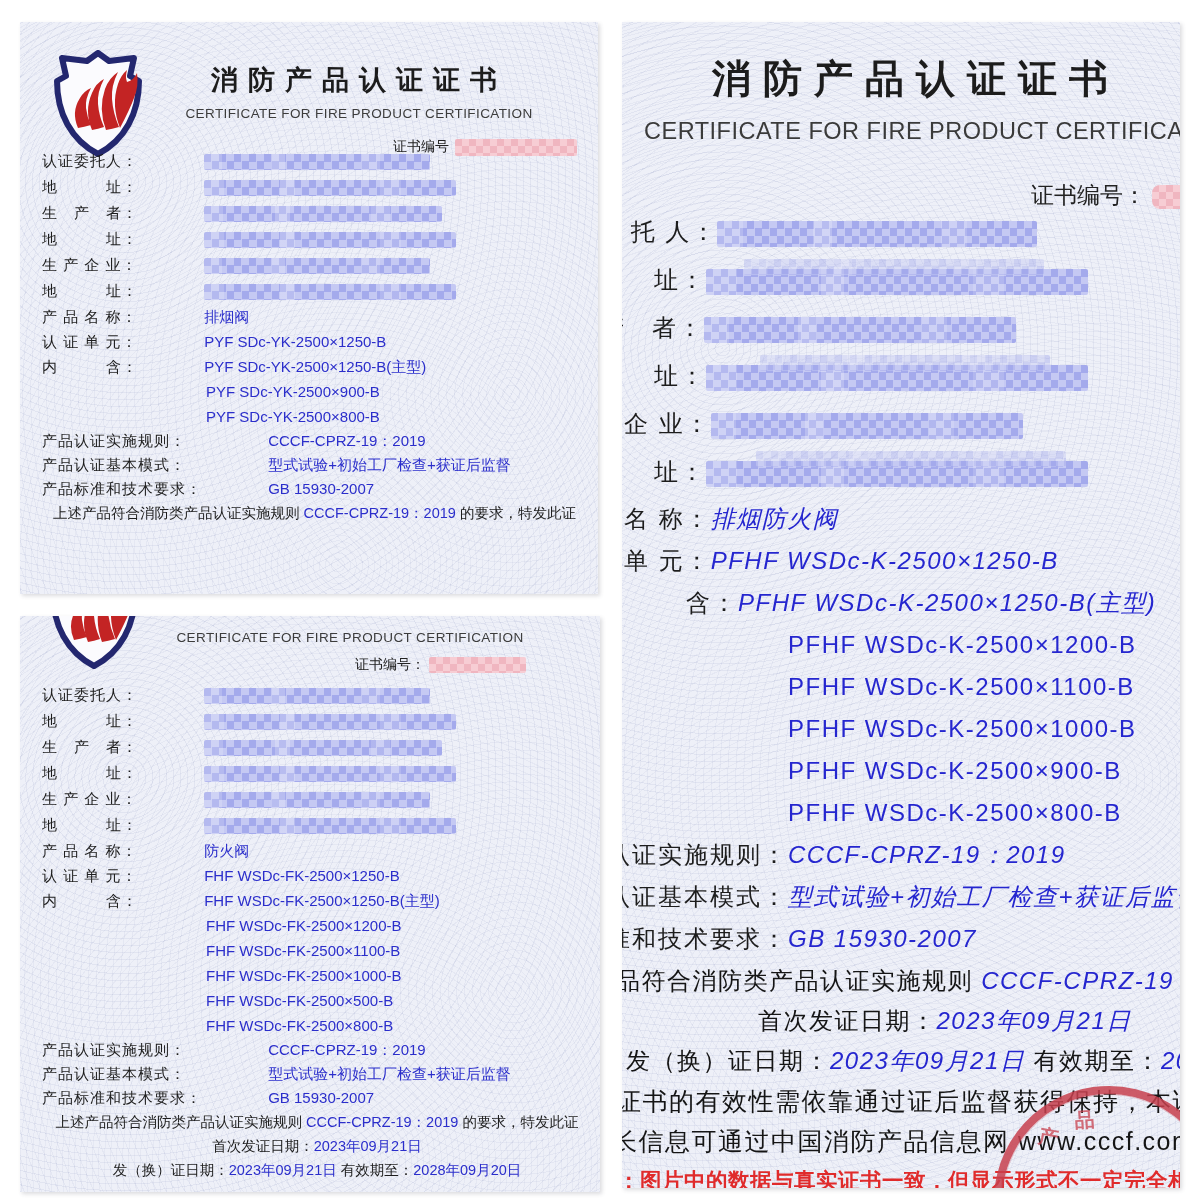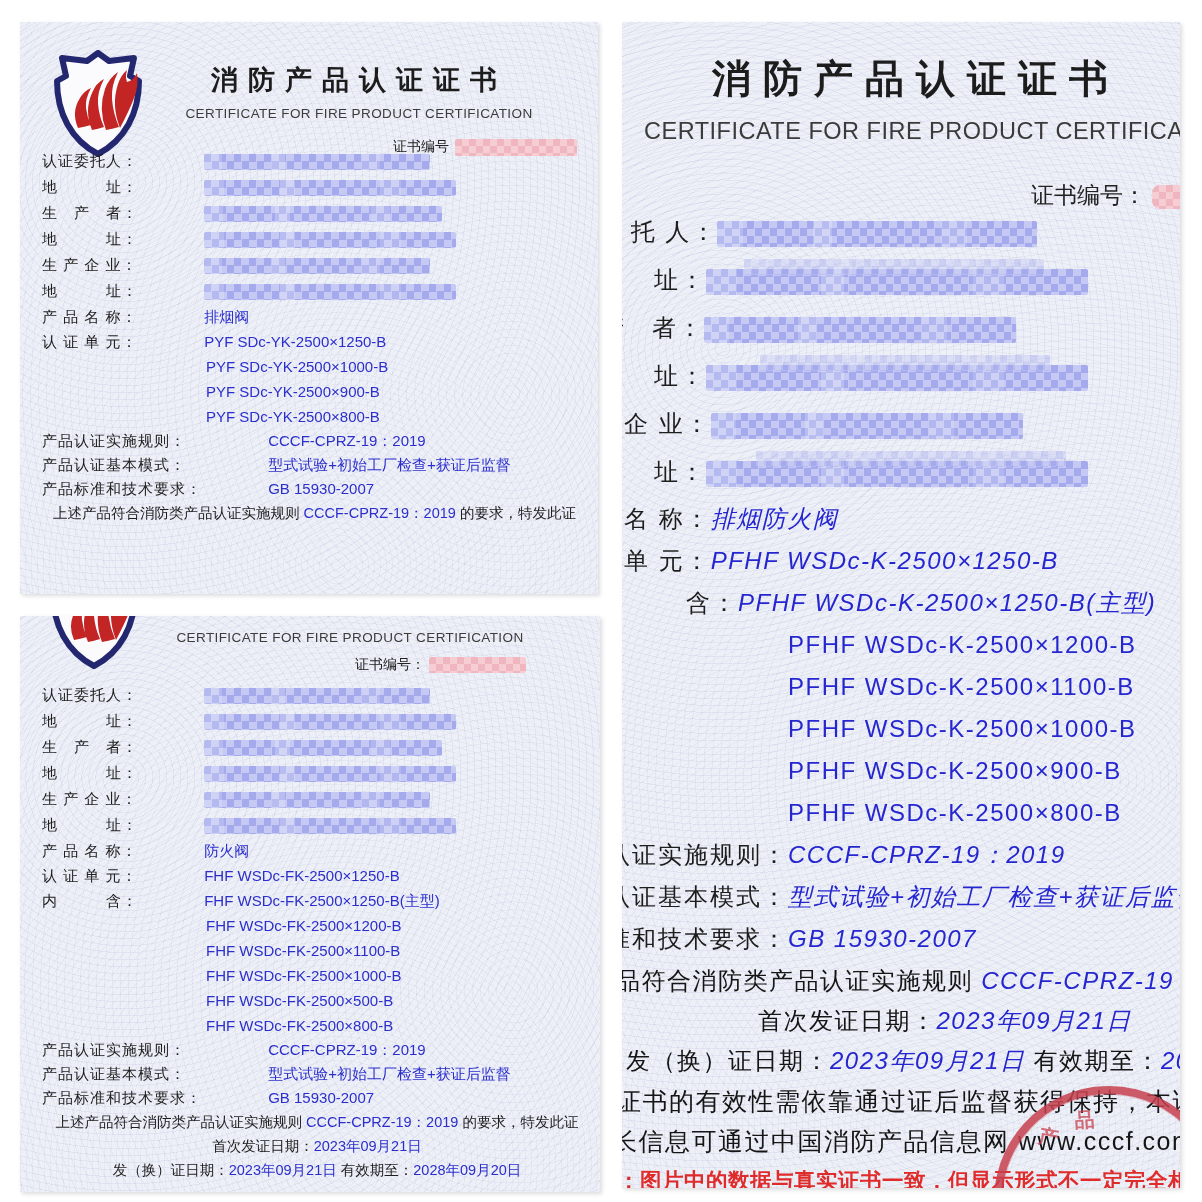--- a/index.html
+++ b/index.html
@@ -128,22 +128,22 @@
 
   <div class="fieldsA">
     <div class="row r26"><span class="lbl">认证委托人：</span> <span class="rdb w225"></span></div>
     <div class="row r26"><span class="lbl">地　　　址：</span> <span class="rdb w250"></span></div>
     <div class="row r26"><span class="lbl">生　产　者：</span> <span class="rdb"></span></div>
     <div class="row r26"><span class="lbl">地　　　址：</span> <span class="rdb w250"></span></div>
     <div class="row r26"><span class="lbl">生 产 企 业：</span> <span class="rdb w225"></span></div>
     <div class="row r26"><span class="lbl">地　　　址：</span> <span class="rdb w250"></span></div>
     <div class="row r25"><span class="lbl">产 品 名 称：</span> <span class="valb">排烟阀</span></div>
     <div class="row r25"><span class="lbl">认 证 单 元：</span> <span class="valb">PYF SDc-YK-2500×1250-B</span></div>
+    <div class="row r25"><span class="lbl">内　　　含：</span> <span class="valb">PYF SDc-YK-2500×1250-B(主型)</span></div>
     <div class="models">
-      <div class="row r25 valb">PYF SDc-YK-2500×1000-B</div>
       <div class="row r25 valb">PYF SDc-YK-2500×900-B</div>
       <div class="row r25 valb">PYF SDc-YK-2500×800-B</div>
     </div>
     <div class="row rule r24"><span class="lbl">产品认证实施规则：</span> <span class="valb">CCCF-CPRZ-19：2019</span></div>
     <div class="row rule r24"><span class="lbl">产品认证基本模式：</span> <span class="valb">型式试验+初始工厂检查+获证后监督</span></div>
     <div class="row rule r24"><span class="lbl">产品标准和技术要求：</span> <span class="valb">GB 15930-2007</span></div>
     <div class="centerline r24"><span>上述产品符合消防类产品认证实施规则 </span><span class="valb">CCCF-CPRZ-19：2019</span><span> 的要求，特发此证</span></div>
 
   </div>
 </section>

